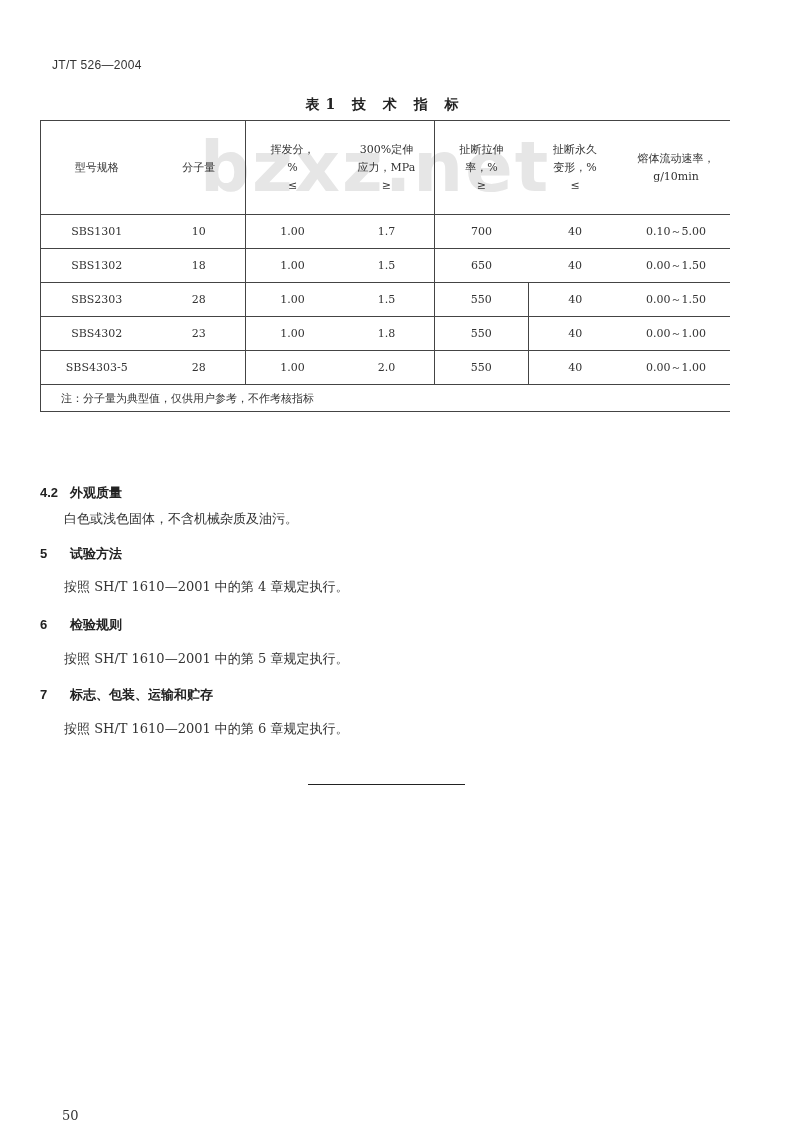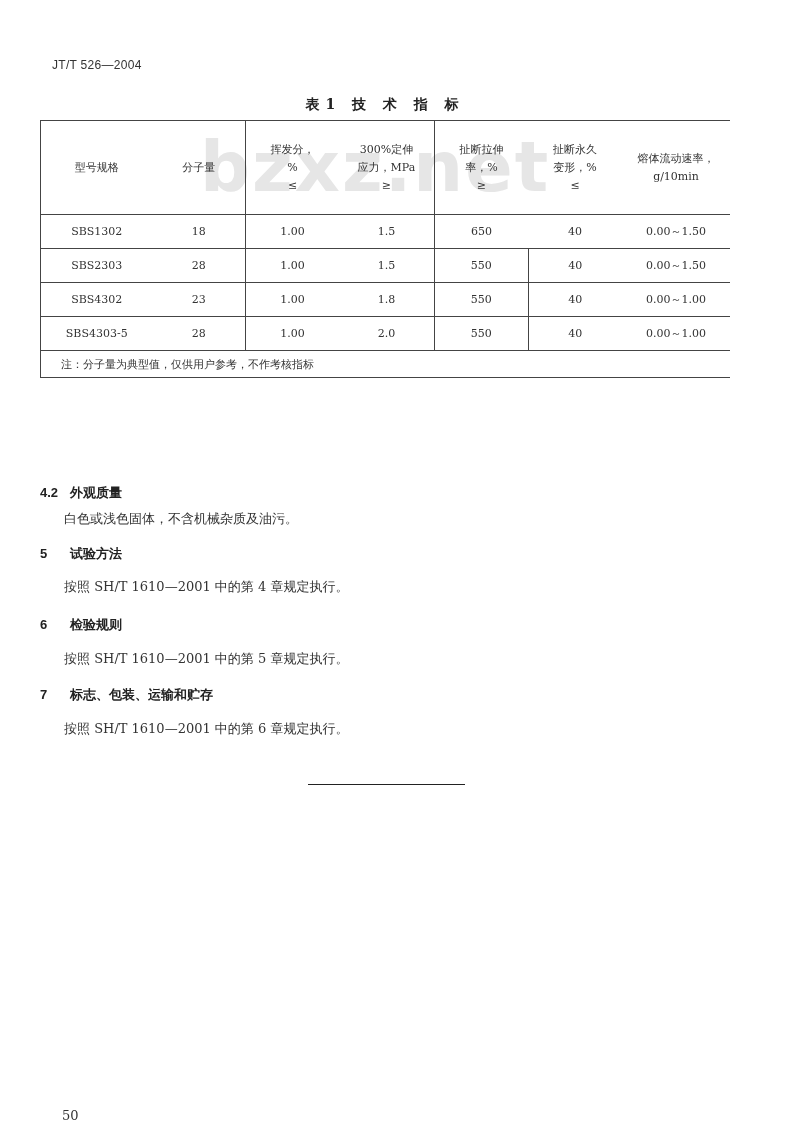--- a/index.html
+++ b/index.html
@@ -74,20 +74,29 @@
         <div>≤</div>
       </th>
       <th class="no-left" style="border-right:none">
         <div>熔体流动速率，</div>
         <div>g/10min</div>
       </th>
     </tr>
   </thead>
   <tbody>
     <tr>
+      <td class="no-right">SBS1301</td>
+      <td class="no-left">10</td>
+      <td class="no-right">1.00</td>
+      <td class="no-left">1.7</td>
+      <td class="no-right">700</td>
+      <td class="no-left no-right">40</td>
+      <td class="no-left" style="border-right:none">0.10～5.00</td>
+    </tr>
+    <tr>
       <td class="no-right">SBS1302</td>
       <td class="no-left">18</td>
       <td class="no-right">1.00</td>
       <td class="no-left">1.5</td>
       <td class="no-right">650</td>
       <td class="no-left no-right">40</td>
       <td class="no-left" style="border-right:none">0.00～1.50</td>
     </tr>
     <tr>
       <td class="no-right">SBS2303</td>

